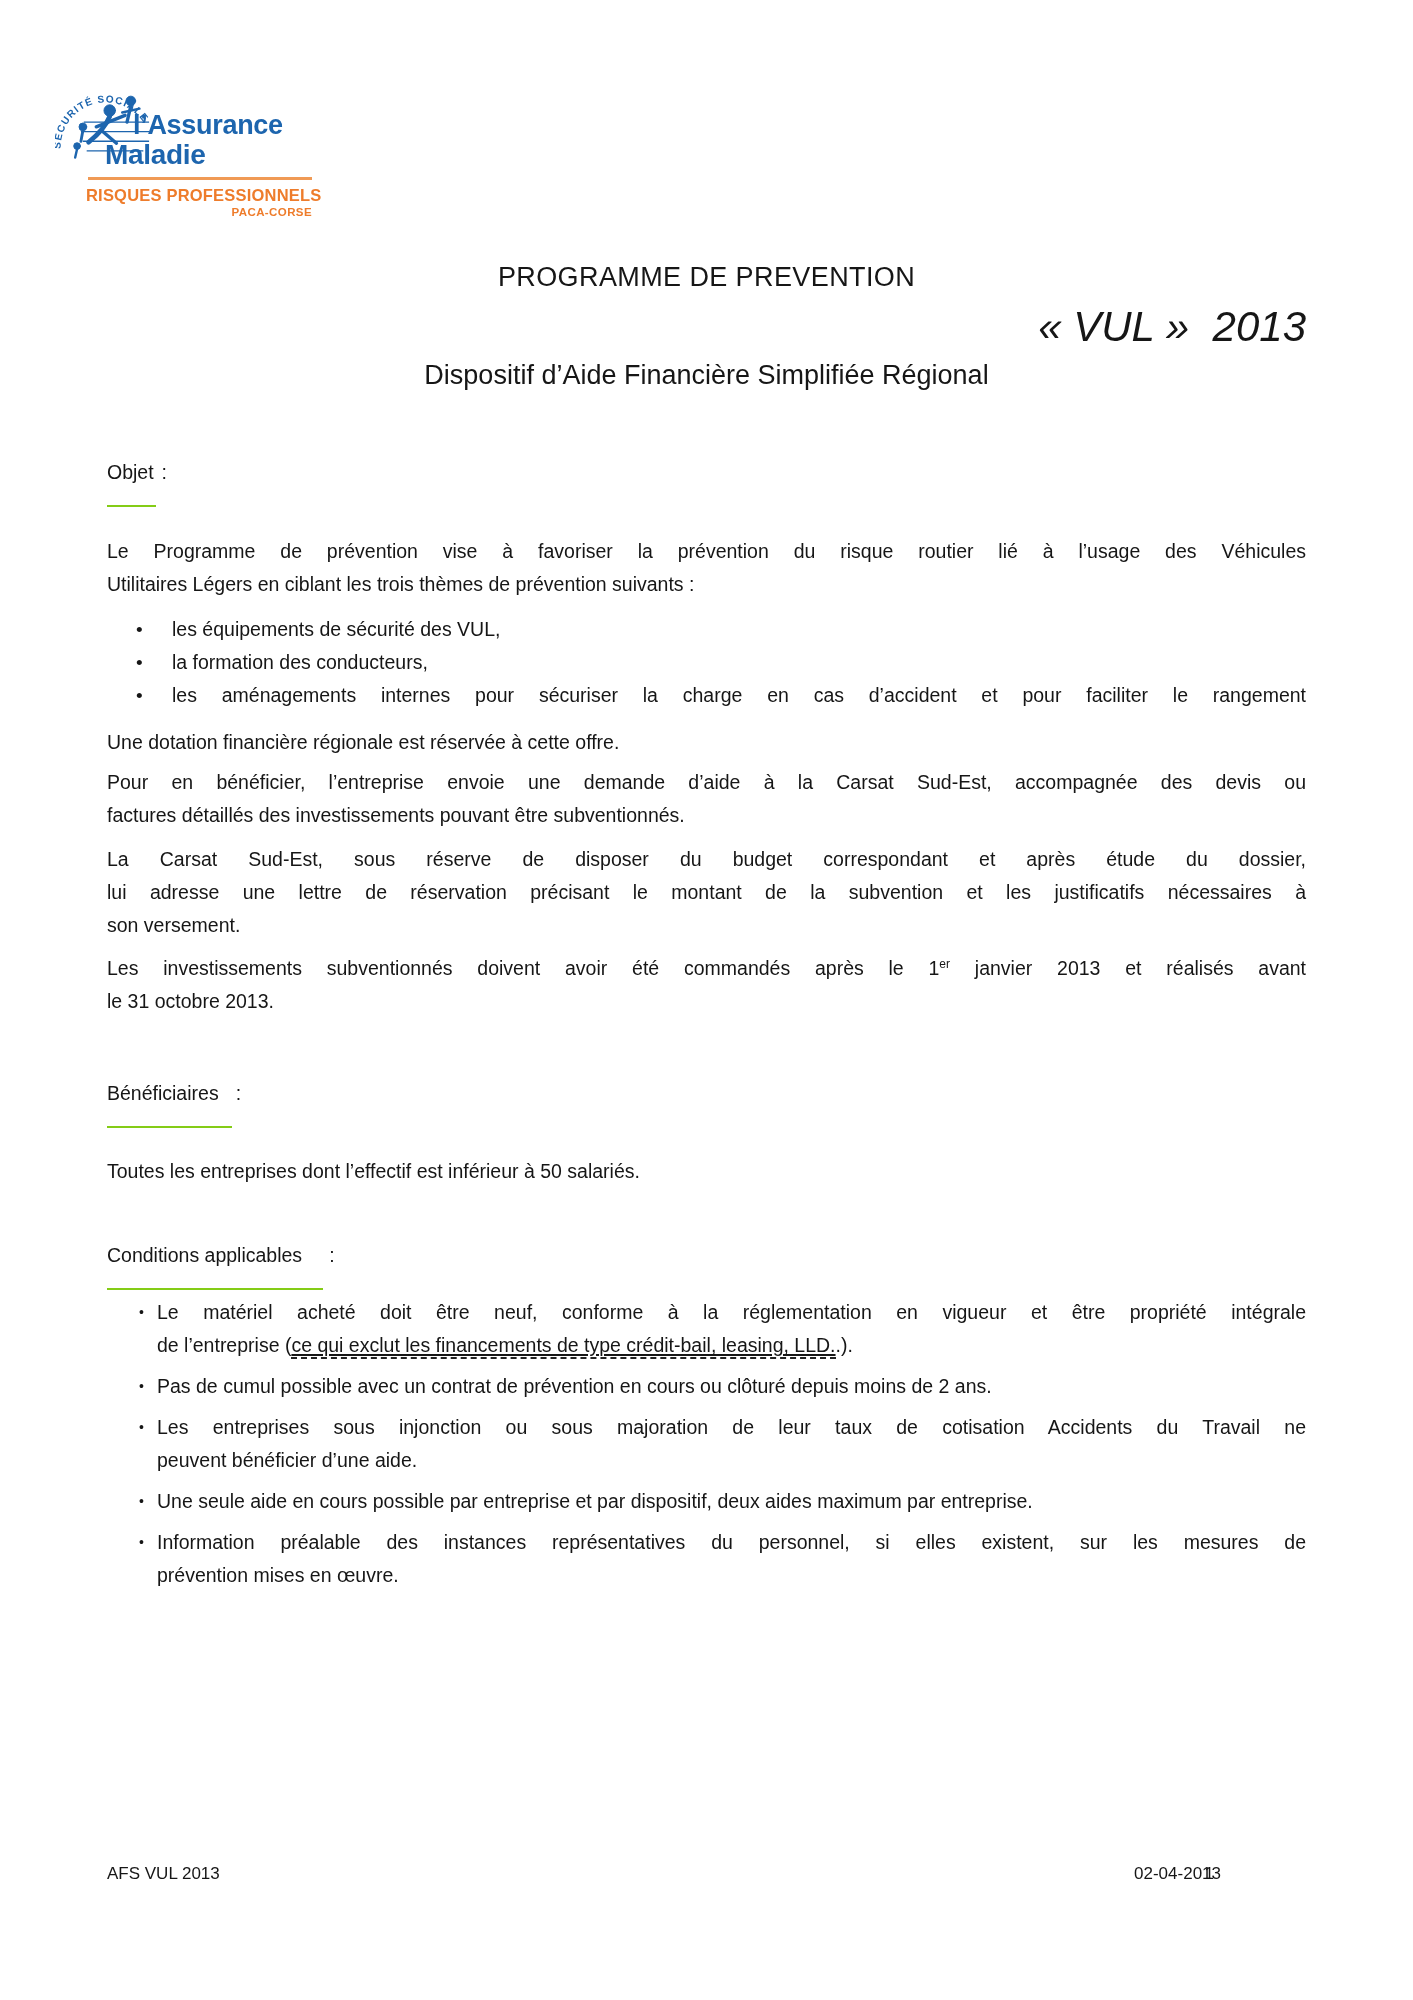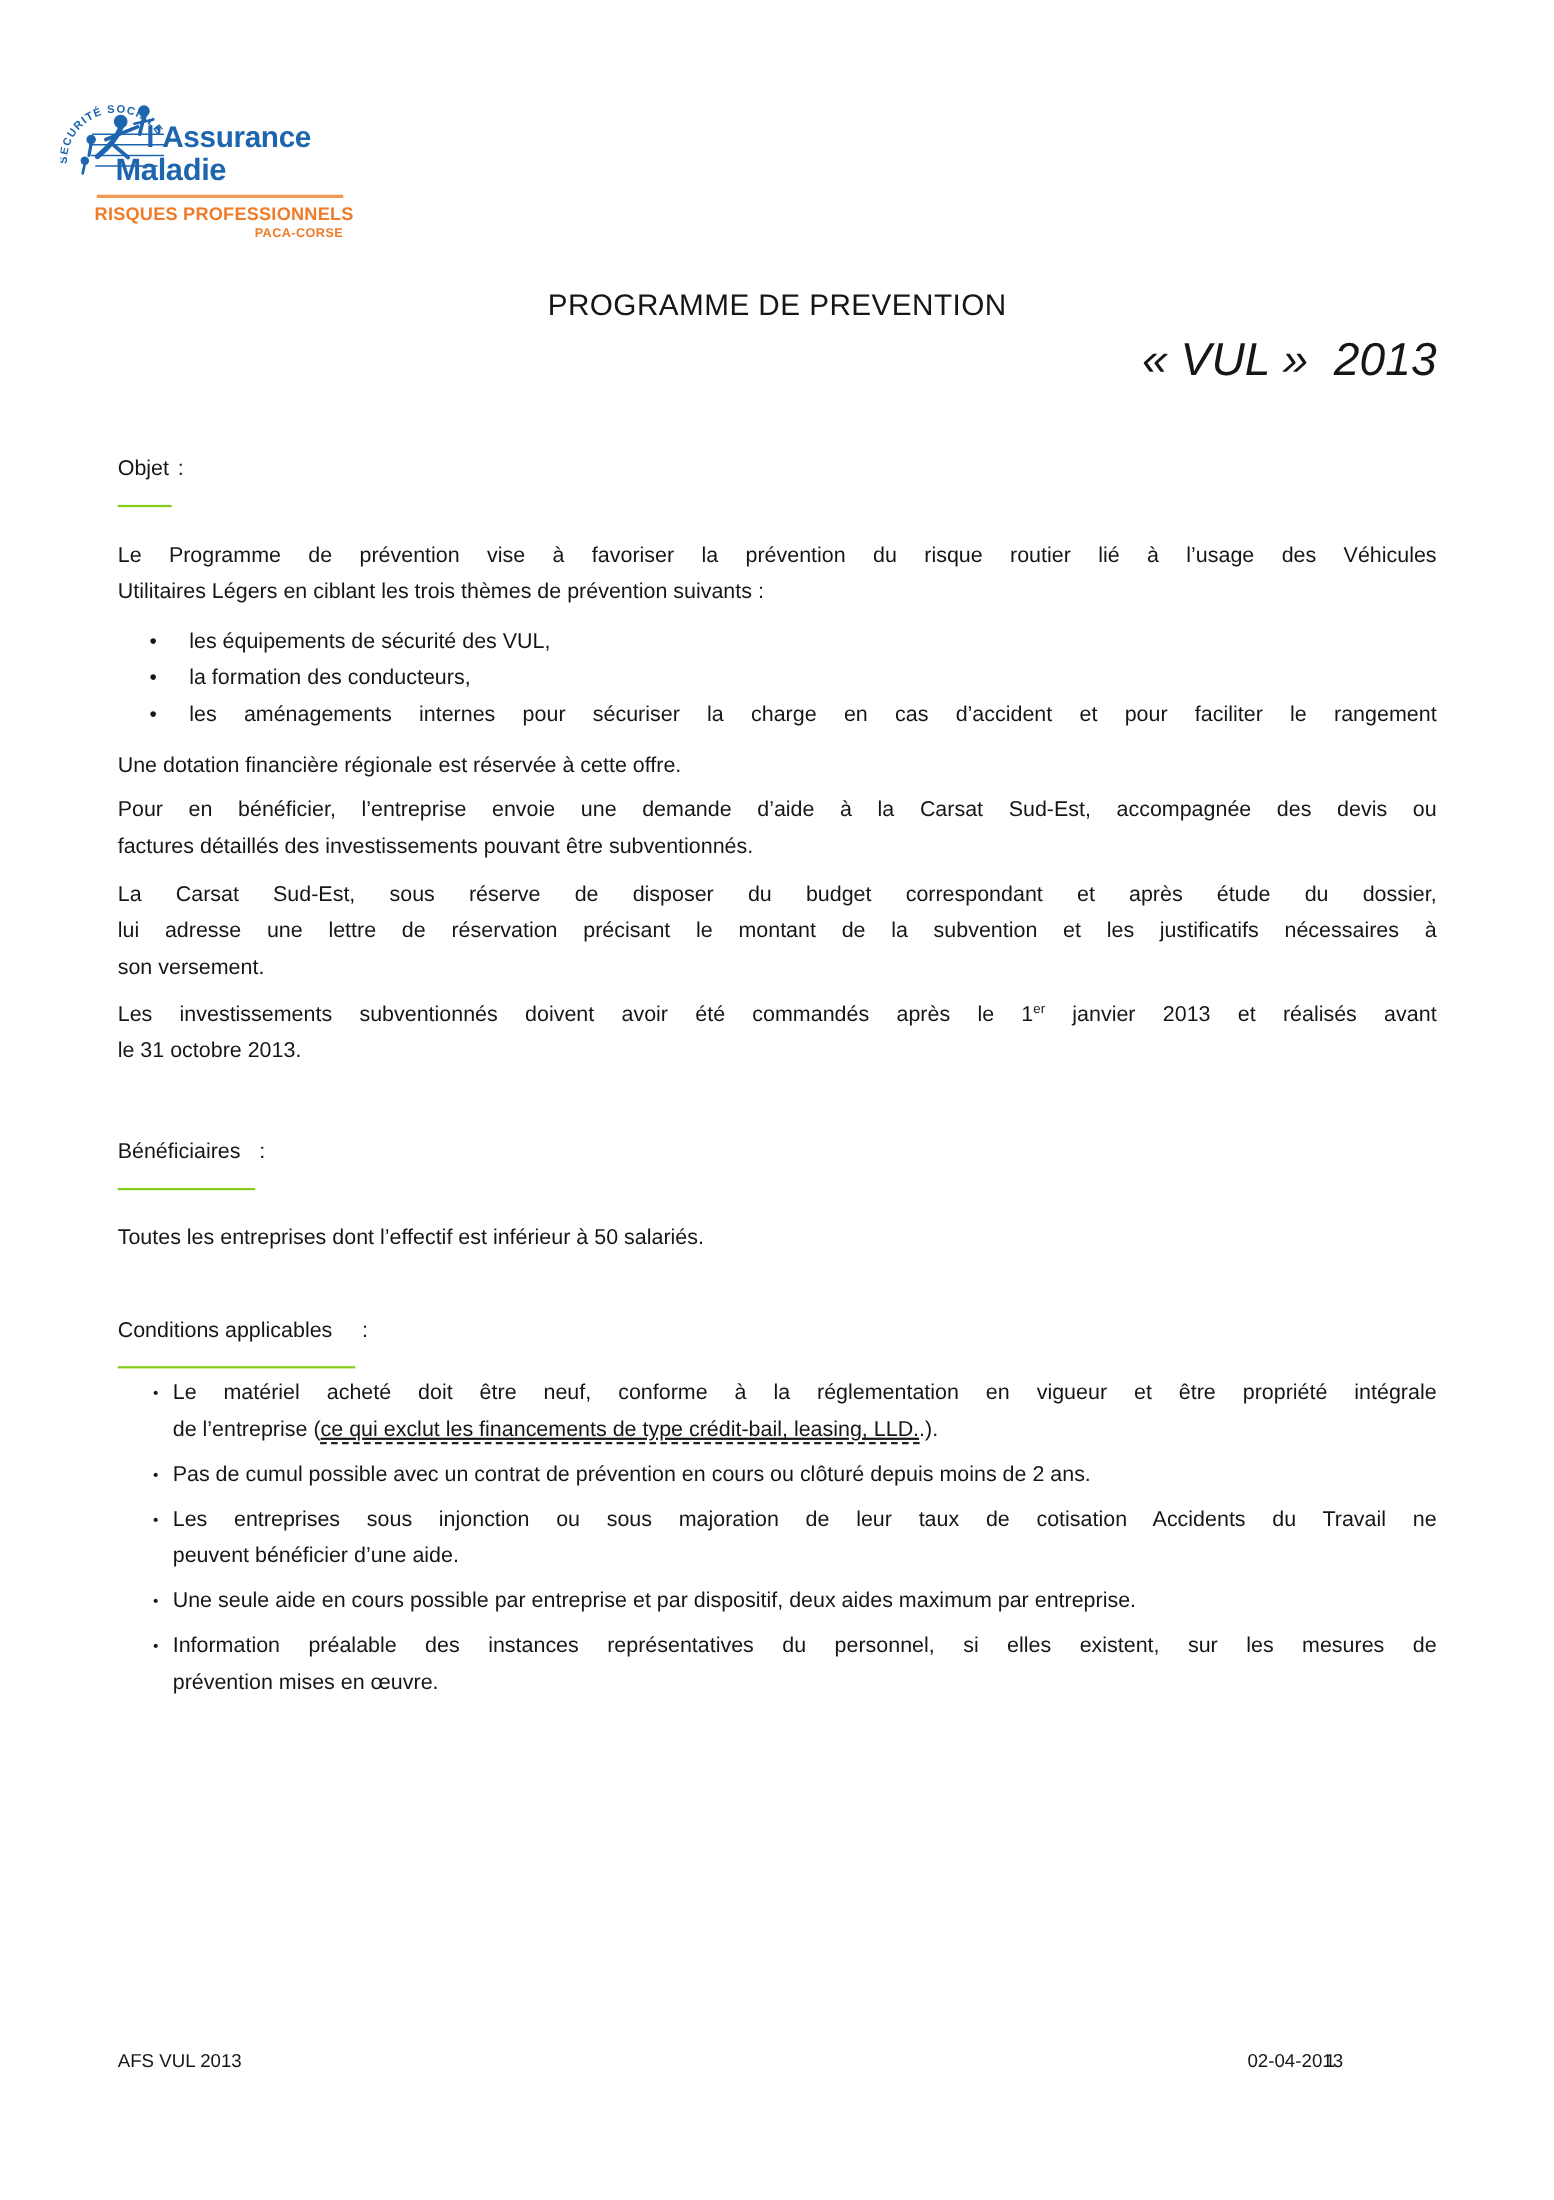--- a/index.html
+++ b/index.html
@@ -103,20 +103,21 @@
     <div class="brand2">Maladie</div>
     <div class="logo-rule"></div>
     <div class="risques">RISQUES PROFESSIONNELS</div>
     <div class="region">PACA-CORSE</div>
   </header>
 
   <main class="content body-txt">
 
     <div class="title-l1">PROGRAMME DE PREVENTION</div>
     <div class="title-l2">« VUL »  2013</div>
+    <div class="title-l3">Dispositif d’Aide Financière Simplifiée Régional</div>
 
     <h2 class="sec-h mt-h-objet"><span class="hu hu-objet">Objet</span><span class="colon">:</span></h2>
 
     <div class="para mt-p1">
       <div class="jline">Le Programme de prévention vise à favoriser la prévention du risque routier lié à l’usage des Véhicules</div>
       <div class="lline">Utilitaires Légers en ciblant les trois thèmes de prévention suivants :</div>
     </div>
 
     <div class="mt-list1">
       <div class="li l1">

